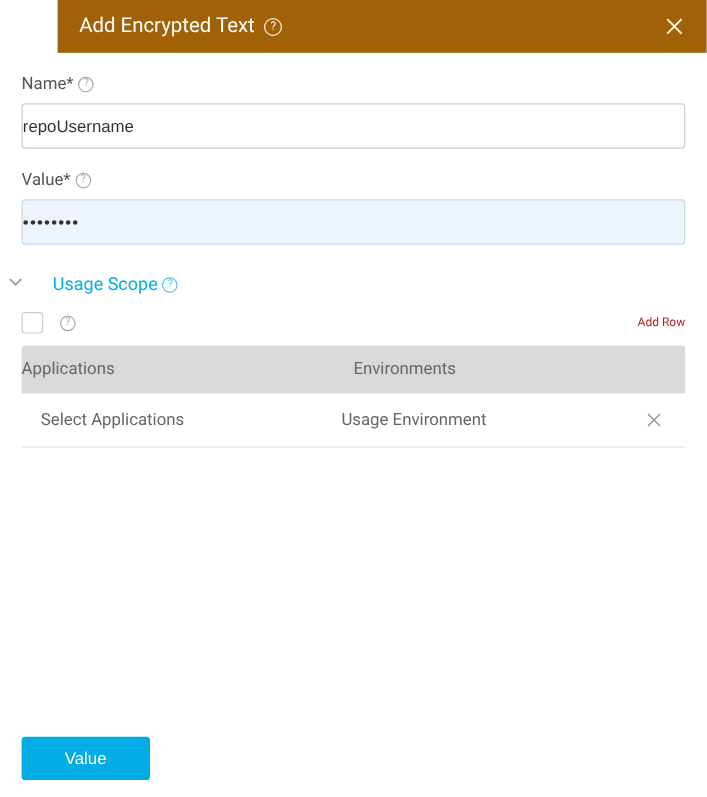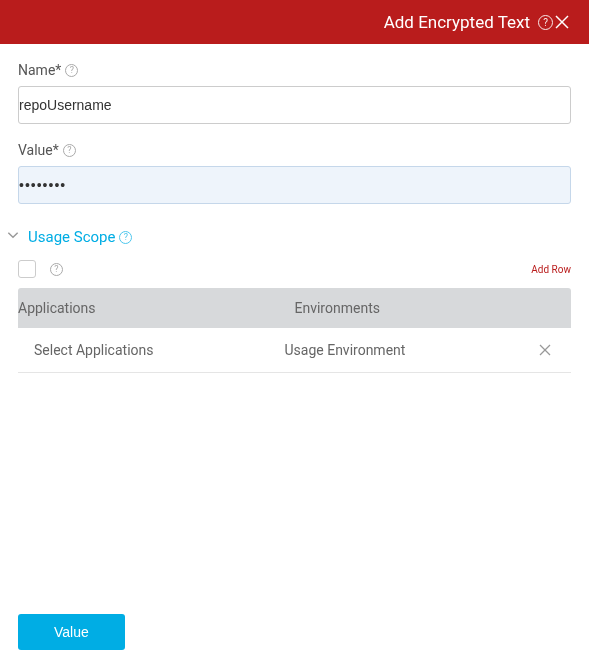--- a/index.html
+++ b/index.html
@@ -8,26 +8,27 @@
       padding: 0;
     }
     body {
       font-family: -apple-system, BlinkMacSystemFont, 'Segoe UI', Roboto, Arial, sans-serif;
       width: 589px;
       height: 664px;
       background: #fff;
       color: #4a4a4a;
     }
     .modal-header {
-      background: #b91c1c;
+      background: #a16207;
       color: #fff;
       padding: 12px 18px;
       display: flex;
       align-items: center;
-      justify-content: flex-end;
+      justify-content: space-between;
+      margin-left: 48px;
     }
     .modal-title-wrap {
       display: flex;
       align-items: center;
       gap: 8px;
     }
     .modal-title {
       font-size: 17px;
       font-weight: 400;
     }
@@ -87,21 +88,21 @@
       font-size: 14px;
       color: #333;
     }
     .form-input.value-input {
       background: #eef4fb;
       border: 1px solid #c5d7ea;
       letter-spacing: 1px;
     }
     .section-header {
       display: flex;
-      gap: 8px;
+      gap: 24px;
       margin-top: 24px;
       margin-bottom: 14px;
       margin-left: -12px;
     }
     .chevron-down {
       color: #999;
       width: 14px;
       height: 14px;
       display: flex;
       align-items: center;

